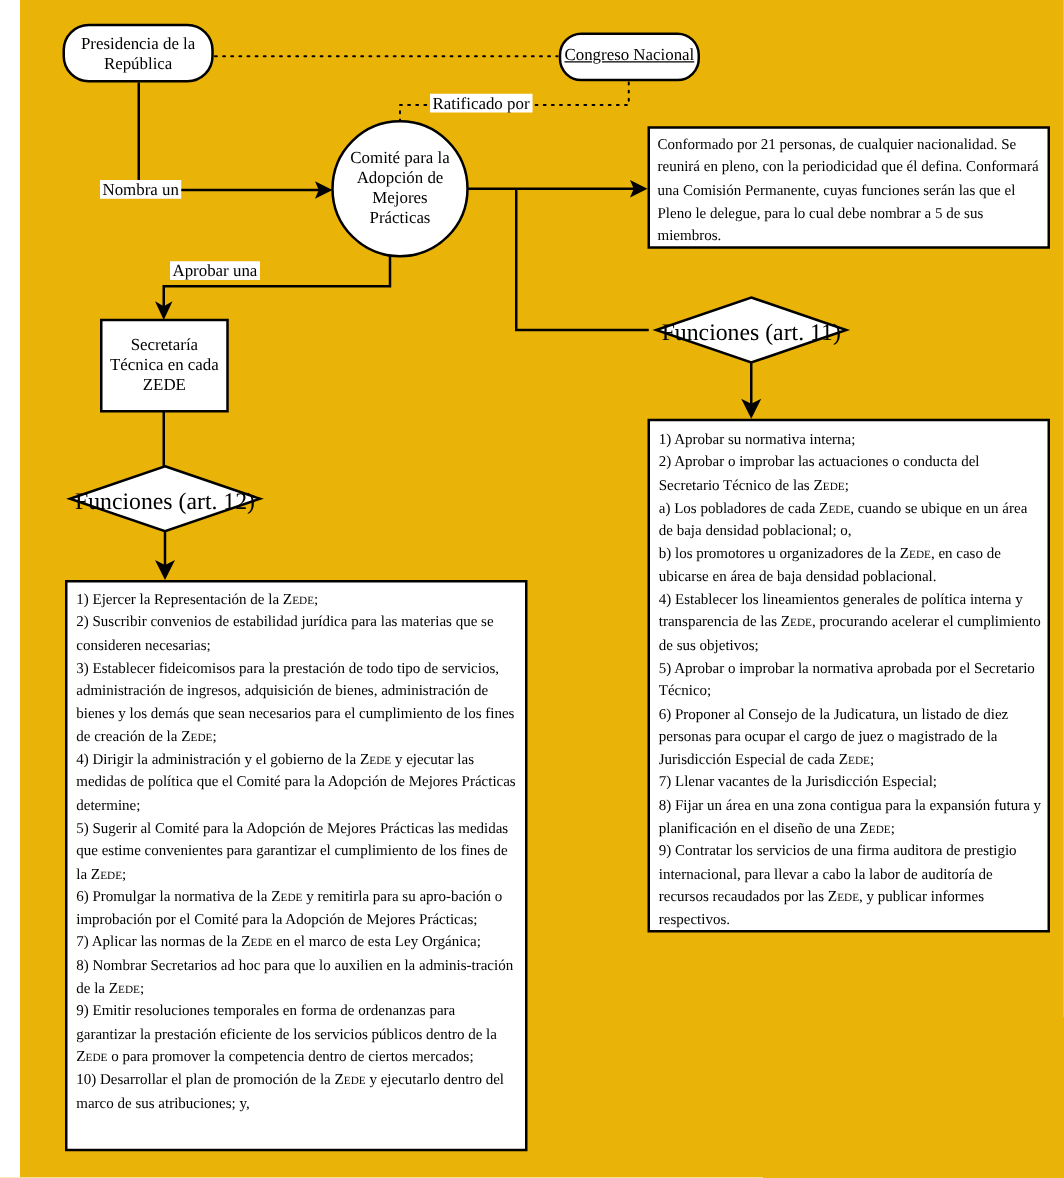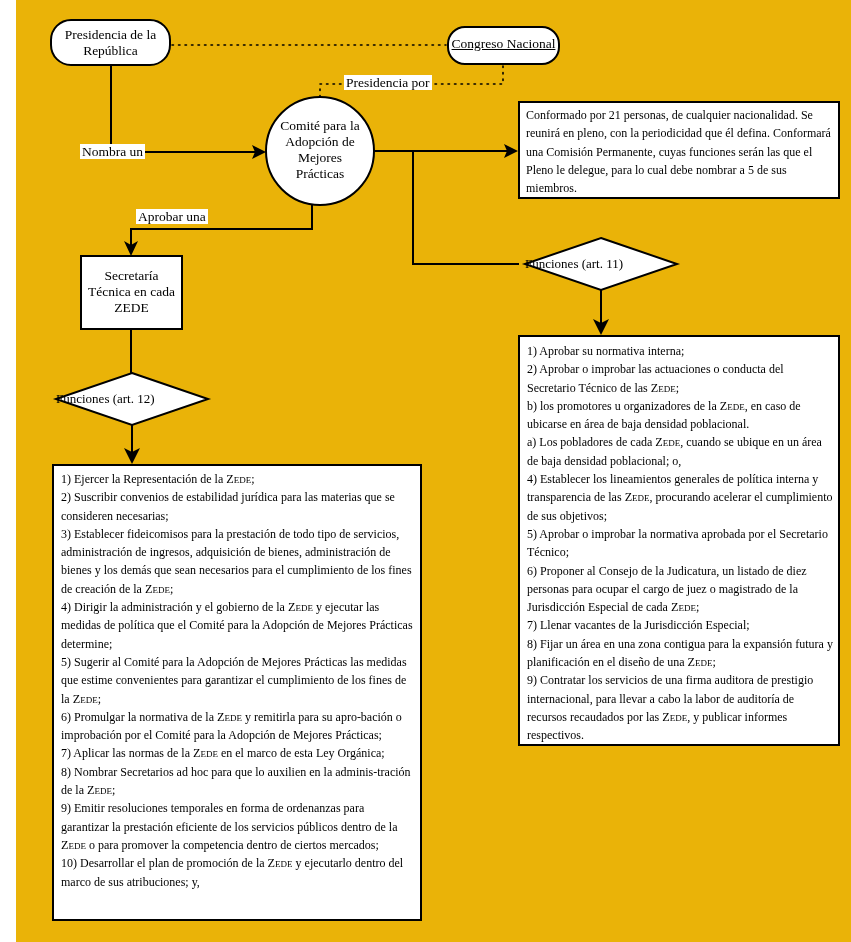--- a/index.html
+++ b/index.html
@@ -60,21 +60,22 @@
     white-space: pre-line;
   }
   .edge-label {
     font-size: 13.5px;
     line-height: 15px;
     white-space: nowrap;
     background: #ffffff;
     padding: 0 2px;
   }
   .diamond-label {
-    font-size: 13px;
+    font-size: 19px;
+    text-align: center;
     white-space: nowrap;
   }
   .para-box {
     font-size: 12px;
     line-height: 18.3px;
     text-align: left;
   }
   .para-box p {
     margin: 0;
   }
@@ -146,35 +147,35 @@
 Prácticas</div>
 
     <div class="abs node-label" style="left:65px; top:268px; width:101px;">Secretaría
 Técnica en cada
 ZEDE</div>
 
     <div class="abs edge-label" style="left:64px; top:144px;">Nombra un</div>
 
     <div class="abs edge-label" style="left:120px; top:209px;">Aprobar una</div>
 
-    <div class="abs edge-label" style="left:328px; top:75px;">Presidencia por</div>
+    <div class="abs edge-label" style="left:328px; top:75px;">Ratificado por</div>
 
     <div class="abs diamond-label" style="left:509px; top:256px; width:152px;">Funciones (art. 11)</div>
 
     <div class="abs diamond-label" style="left:40px; top:391px; width:152px;">Funciones (art. 12)</div>
 
     <div class="abs para-box" style="left:510px; top:106px; width:306px;">
       <p>Conformado por 21 personas, de cualquier nacionalidad. Se reunirá en pleno, con la periodicidad que él defina. Conformará una Comisión Permanente, cuyas funciones serán las que el Pleno  le delegue, para lo cual debe nombrar a 5 de sus miembros.</p>
     </div>
 
     <div class="abs para-box" style="left:511px; top:342px; width:306px;">
         <p>1) Aprobar su normativa interna;</p>
         <p>2) Aprobar o improbar las actuaciones o conducta del Secretario Técnico de las <span class="sc">Zede</span>;</p>
+        <p>a) Los pobladores de cada <span class="sc">Zede</span>, cuando se ubique en un área de baja densidad poblacional; o,</p>
         <p>b) los promotores u organizadores de la <span class="sc">Zede</span>, en caso de ubicarse en área de baja densidad poblacional.</p>
-        <p>a) Los pobladores de cada <span class="sc">Zede</span>, cuando se ubique en un área de baja densidad poblacional; o,</p>
         <p>4) Establecer los lineamientos generales de política interna y transparencia de las <span class="sc">Zede</span>, procurando acelerar el cumplimiento de sus objetivos;</p>
         <p>5) Aprobar o improbar la normativa aprobada por el Secretario Técnico;</p>
         <p>6) Proponer al Consejo de la Judicatura, un listado de diez personas para ocupar el cargo de juez o magistrado de la Jurisdicción Especial de cada <span class="sc">Zede</span>;</p>
         <p>7) Llenar vacantes de la Jurisdicción Especial;</p>
         <p>8) Fijar un área en una zona contigua para la expansión futura y planificación en el diseño de una <span class="sc">Zede</span>;</p>
         <p>9) Contratar los servicios de una firma auditora de prestigio internacional, para llevar a cabo la labor de auditoría de recursos recaudados por las <span class="sc">Zede</span>, y publicar informes respectivos.</p>
       </div>
 
     <div class="abs para-box" style="left:45px; top:470px; width:353px;">
         <p>1) Ejercer la Representación de la <span class="sc">Zede</span>;</p>

